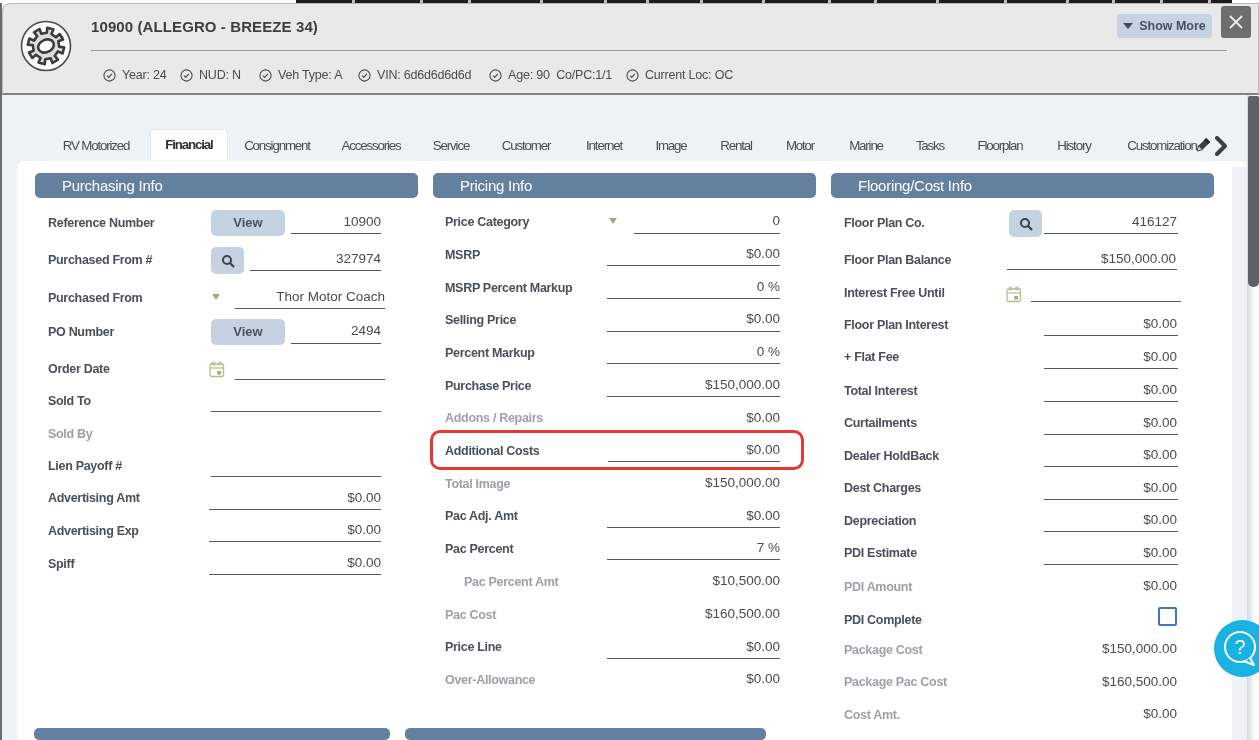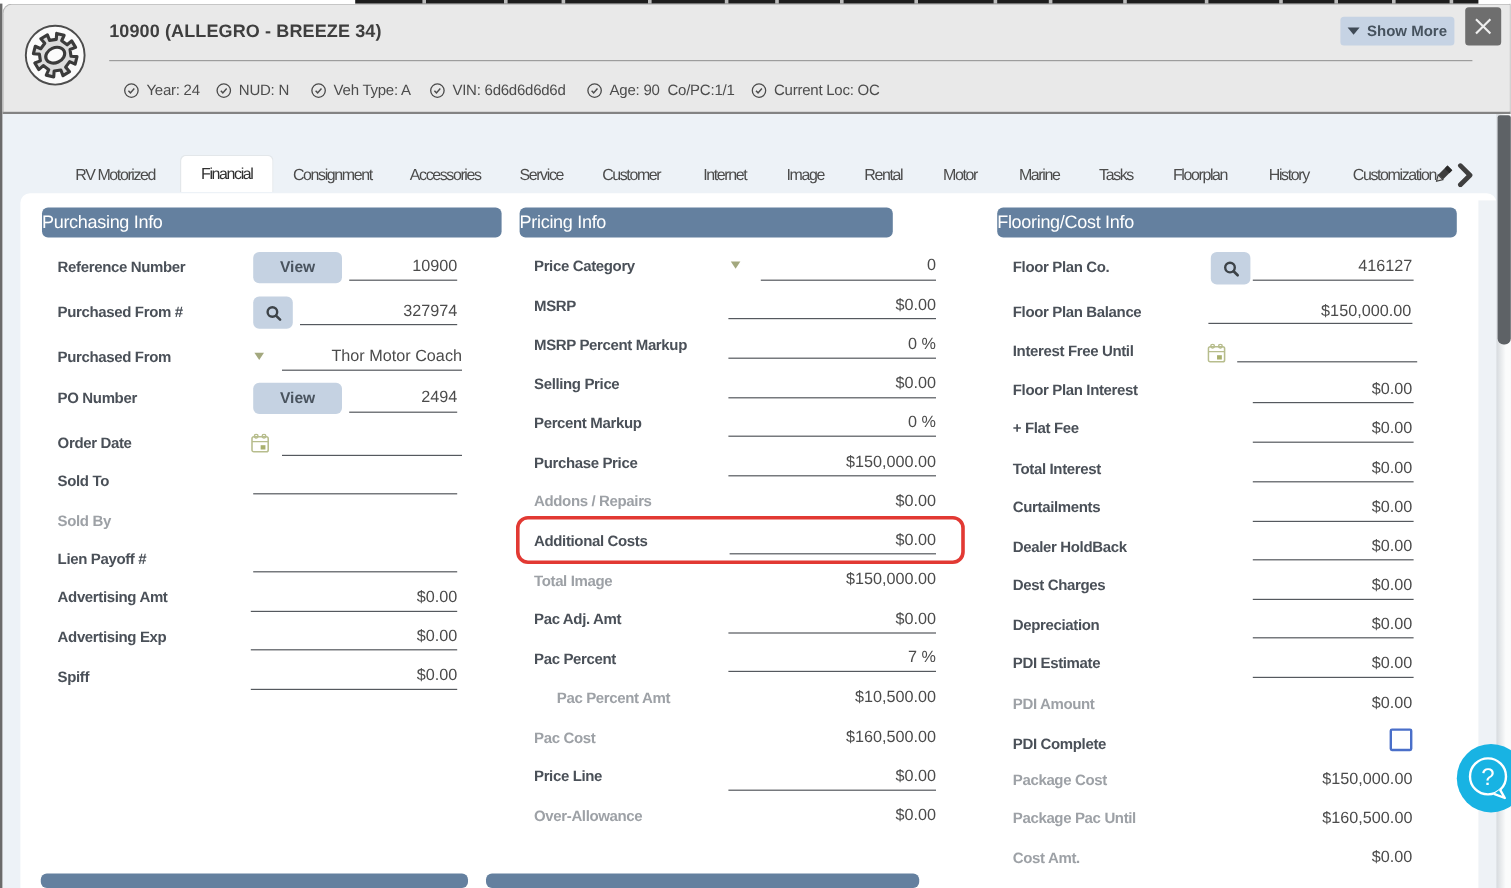--- a/index.html
+++ b/index.html
@@ -9,21 +9,21 @@
 .vl{position:absolute;font-size:13.5px;color:#4b4b4b;line-height:18px;text-align:right;white-space:nowrap}
 .ul{position:absolute;height:1px;background:#55595e}
 .vbtn{position:absolute;width:74px;height:26px;background:#c5d2e2;border-radius:5px;
  font-size:13px;font-weight:bold;color:#49535e;text-align:center;line-height:26px}
 .sbtn{position:absolute;width:33px;height:27px;background:#c5d2e2;border-radius:5px;
  display:flex;align-items:center;justify-content:center}
 .crt{position:absolute;width:0;height:0;border-left:4.5px solid transparent;
  border-right:4.5px solid transparent;border-top:6px solid #a3a87e}
 .bdg{position:absolute;display:flex;align-items:flex-end;font-size:12.5px;color:#4c4c4c;letter-spacing:-.2px;white-space:nowrap}
 .sech{position:absolute;height:25px;background:#64809f;border-radius:5px;color:#fff;
- font-size:15px;line-height:25px;padding-left:0;letter-spacing:-.25px;white-space:nowrap}
+ font-size:15px;line-height:25px;padding-left:27px;letter-spacing:-.25px;white-space:nowrap}
 .tab{position:absolute;font-size:13.3px;color:#4c4c4c;line-height:16px;letter-spacing:-1.15px;white-space:nowrap;transform:translateX(-50%)}
 </style></head><body>
 
 <div class="abs" style="left:0;top:0;width:1259px;height:4px;background:#fff"></div>
 <div class="abs" style="left:296px;top:0;width:936px;height:2.5px;background:#1d1d1d"></div>
 <div class="abs" style="left:352px;top:0;width:3px;height:2.5px;background:#bbb"></div>
 <div class="abs" style="left:420px;top:0;width:3px;height:2.5px;background:#bbb"></div>
 <div class="abs" style="left:468px;top:0;width:3px;height:2.5px;background:#bbb"></div>
 <div class="abs" style="left:540px;top:0;width:3px;height:2.5px;background:#bbb"></div>
 <div class="abs" style="left:604px;top:0;width:3px;height:2.5px;background:#bbb"></div>
@@ -97,21 +97,21 @@
  display:flex;align-items:center;justify-content:center;font-size:12.5px;font-weight:bold;color:#46525e">
 <span style="width:0;height:0;border-left:5px solid transparent;border-right:5px solid transparent;border-top:6px solid #3f4a56;margin-right:6px"></span>Show More</div>
 <div class="abs" style="left:1221px;top:6px;width:30px;height:32px;background:#6e6e6e;border-radius:3px;
  display:flex;align-items:center;justify-content:center">
 <svg width="16" height="16" viewBox="0 0 16 16">
       <path d="M2 2l12 12M14 2L2 14" stroke="#efefef" stroke-width="1.8"></path>
     </svg>
   </div>
 <div class="abs" style="left:150px;top:129px;width:78px;height:31px;background:#fff;
  border:1px solid #e3e7ea;border-bottom:none;border-radius:5px 5px 0 0"></div>
-<div class="abs" style="left:189px;top:137px;transform:translateX(-50%);font-size:13.3px;font-weight:normal;color:#303030;letter-spacing:-1.15px">Financial</div>
+<div class="abs" style="left:189px;top:137px;transform:translateX(-50%);font-size:13.3px;font-weight:bold;color:#303030;letter-spacing:-1.15px">Financial</div>
 <div class="tab" style="left:96px;top:138px">RV Motorized</div>
 <div class="tab" style="left:277px;top:138px">Consignment</div>
 <div class="tab" style="left:371px;top:138px">Accessories</div>
 <div class="tab" style="left:451px;top:138px">Service</div>
 <div class="tab" style="left:526px;top:138px">Customer</div>
 <div class="tab" style="left:604px;top:138px">Internet</div>
 <div class="tab" style="left:671px;top:138px">Image</div>
 <div class="tab" style="left:736px;top:138px">Rental</div>
 <div class="tab" style="left:800px;top:138px">Motor</div>
 <div class="tab" style="left:866px;top:138px">Marine</div>
@@ -125,21 +125,21 @@
 <rect x="6.8" y="1.5" width="5.6" height="3.4" fill="#2a2a2a"></rect>
 <path d="M6.8 12.5h5.6L9.6 17.2z" fill="#dcdcdc" stroke="#3e3e3e" stroke-width=".9"></path>
 </g>
   </svg>
 <svg class="abs" style="left:1212px;top:136px" width="18" height="20" viewBox="0 0 18 20">
 <path d="M5 2l8 8-8 8" fill="none" stroke="#3f3f3f" stroke-width="4" stroke-linecap="round" stroke-linejoin="round"></path>
   </svg>
 <div class="abs" style="left:17px;top:161px;width:1230px;height:579px;background:#fff;border-radius:8px 8px 0 0"></div>
 <div class="abs" style="left:1232px;top:167px;width:15px;height:573px;background:#eef2f6"></div>
 <div class="sech" style="left:35px;top:173px;width:383px">Purchasing Info</div>
-<div class="sech" style="left:433px;top:173px;width:311px">Pricing Info</div>
+<div class="sech" style="left:433px;top:173px;width:383px">Pricing Info</div>
 <div class="sech" style="left:831px;top:173px;width:383px">Flooring/Cost Info</div>
 <div class="sech" style="left:34px;top:728px;width:356px;height:12px"></div>
 <div class="sech" style="left:405px;top:728px;width:361px;height:12px"></div>
 <div class="lb" style="left:48px;top:215px">Reference Number</div>
 <div class="vbtn" style="left:211px;top:210px">View</div>
 <div class="ul" style="left:291px;top:233px;width:90px"></div>
 <div class="vl" style="left:181px;top:213px;width:200px">10900</div>
 <div class="lb" style="left:48px;top:252px">Purchased From #</div>
 <div class="sbtn" style="left:211px;top:247px">
     <svg width="14" height="14" viewBox="0 0 14 14">
@@ -266,21 +266,21 @@
 <div class="vl" style="left:977px;top:511px;width:200px">$0.00</div>
 <div class="lb" style="left:844px;top:545px">PDI Estimate</div>
 <div class="ul" style="left:1044px;top:564px;width:134px"></div>
 <div class="vl" style="left:977px;top:544px;width:200px">$0.00</div>
 <div class="lg" style="left:844px;top:579px">PDI Amount</div>
 <div class="vl" style="left:977px;top:577px;width:200px">$0.00</div>
 <div class="lb" style="left:844px;top:612px">PDI Complete</div>
 <div class="abs" style="left:1158px;top:607px;width:19px;height:19px;border:2.5px solid #4a6fc9;border-radius:2px;background:#fff"></div>
 <div class="lg" style="left:844px;top:642px">Package Cost</div>
 <div class="vl" style="left:977px;top:640px;width:200px">$150,000.00</div>
-<div class="lg" style="left:844px;top:674px">Package Pac Until</div>
+<div class="lg" style="left:844px;top:674px">Package Pac Cost</div>
 <div class="vl" style="left:977px;top:673px;width:200px">$160,500.00</div>
 <div class="lg" style="left:844px;top:707px">Cost Amt.</div>
 <div class="vl" style="left:977px;top:705px;width:200px">$0.00</div>
 <div class="abs" style="left:1247px;top:95px;width:12px;height:645px;background:linear-gradient(to right,#d6dade,#fbfcfc 65%)"></div>
 <div class="abs" style="left:1248px;top:96px;width:10.5px;height:191px;background:#5e6266;border-radius:2px 2px 5px 5px"></div>
 <div class="abs" style="left:1214px;top:620px;width:57px;height:57px;border-radius:50%;background:#18b3e3"></div>
 <svg class="abs" style="left:1214px;top:620px" width="45" height="57" viewBox="0 0 45 57">
 <circle cx="26" cy="27" r="15" fill="none" stroke="#fff" stroke-width="2"></circle>
 <path d="M36 38 L40 45 L31 41.5" fill="#18b3e3" stroke="#fff" stroke-width="2" stroke-linejoin="round"></path>
 <text x="26" y="34" font-family="Liberation Sans" font-size="20" fill="#fff" text-anchor="middle">?</text>

